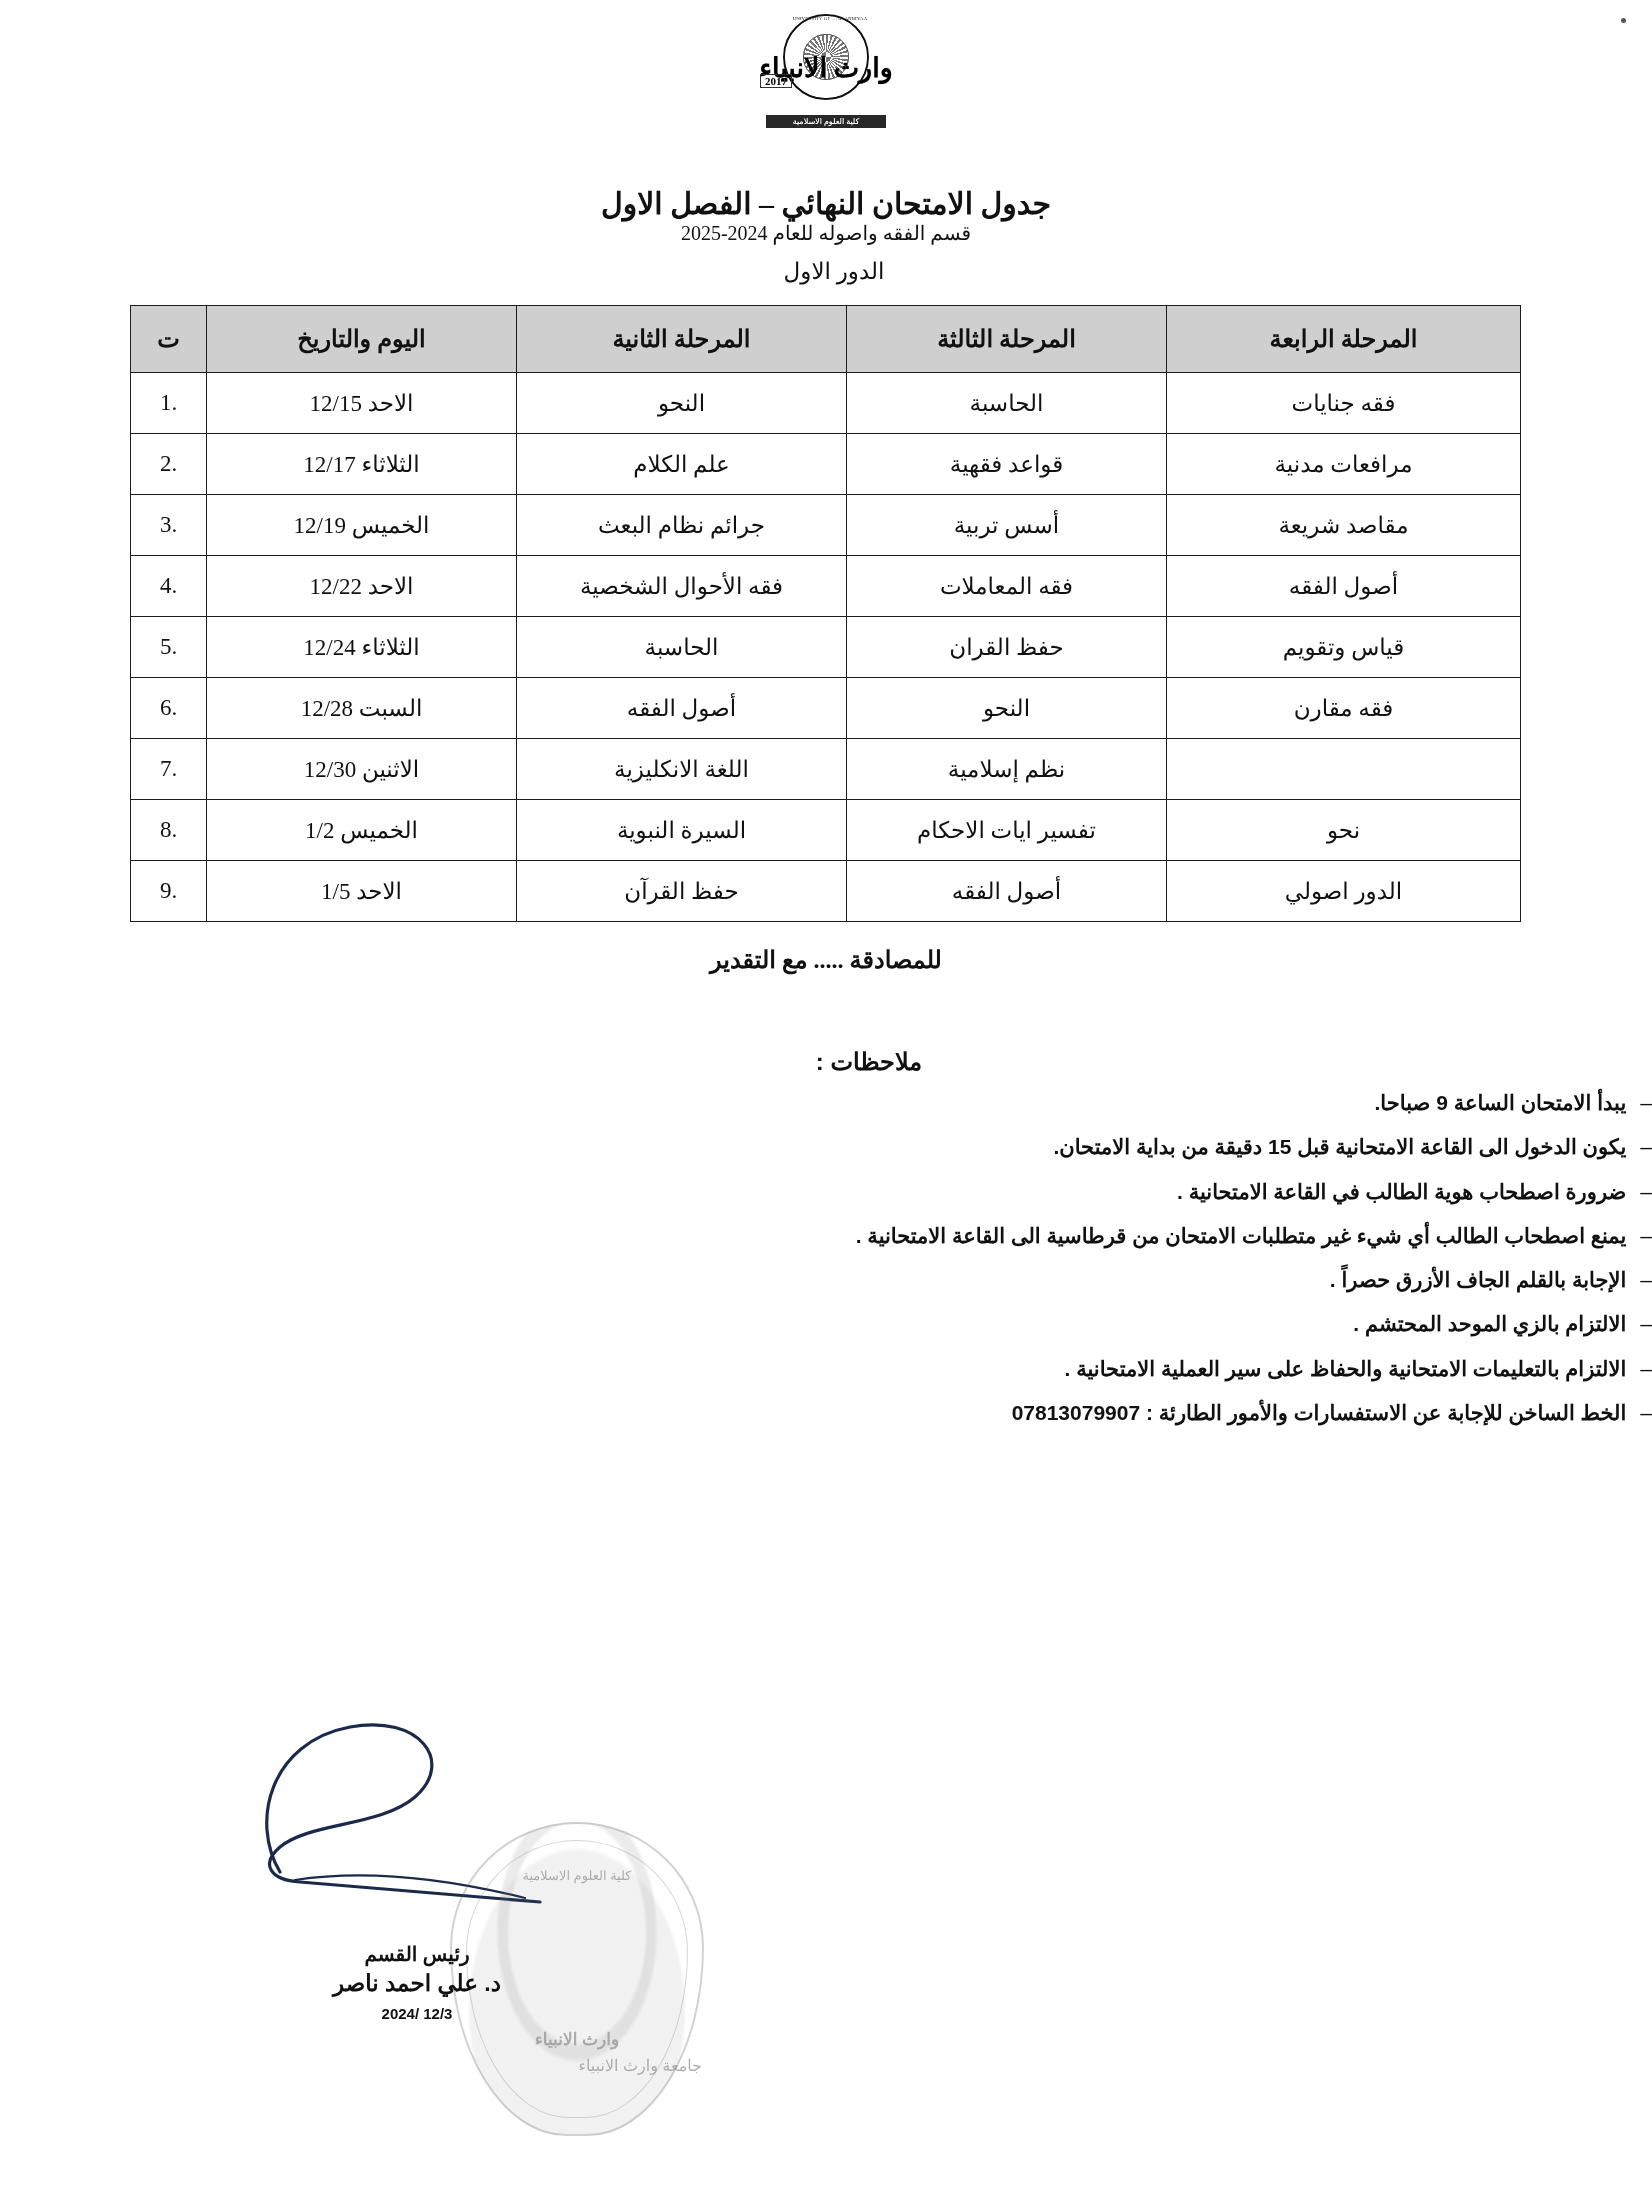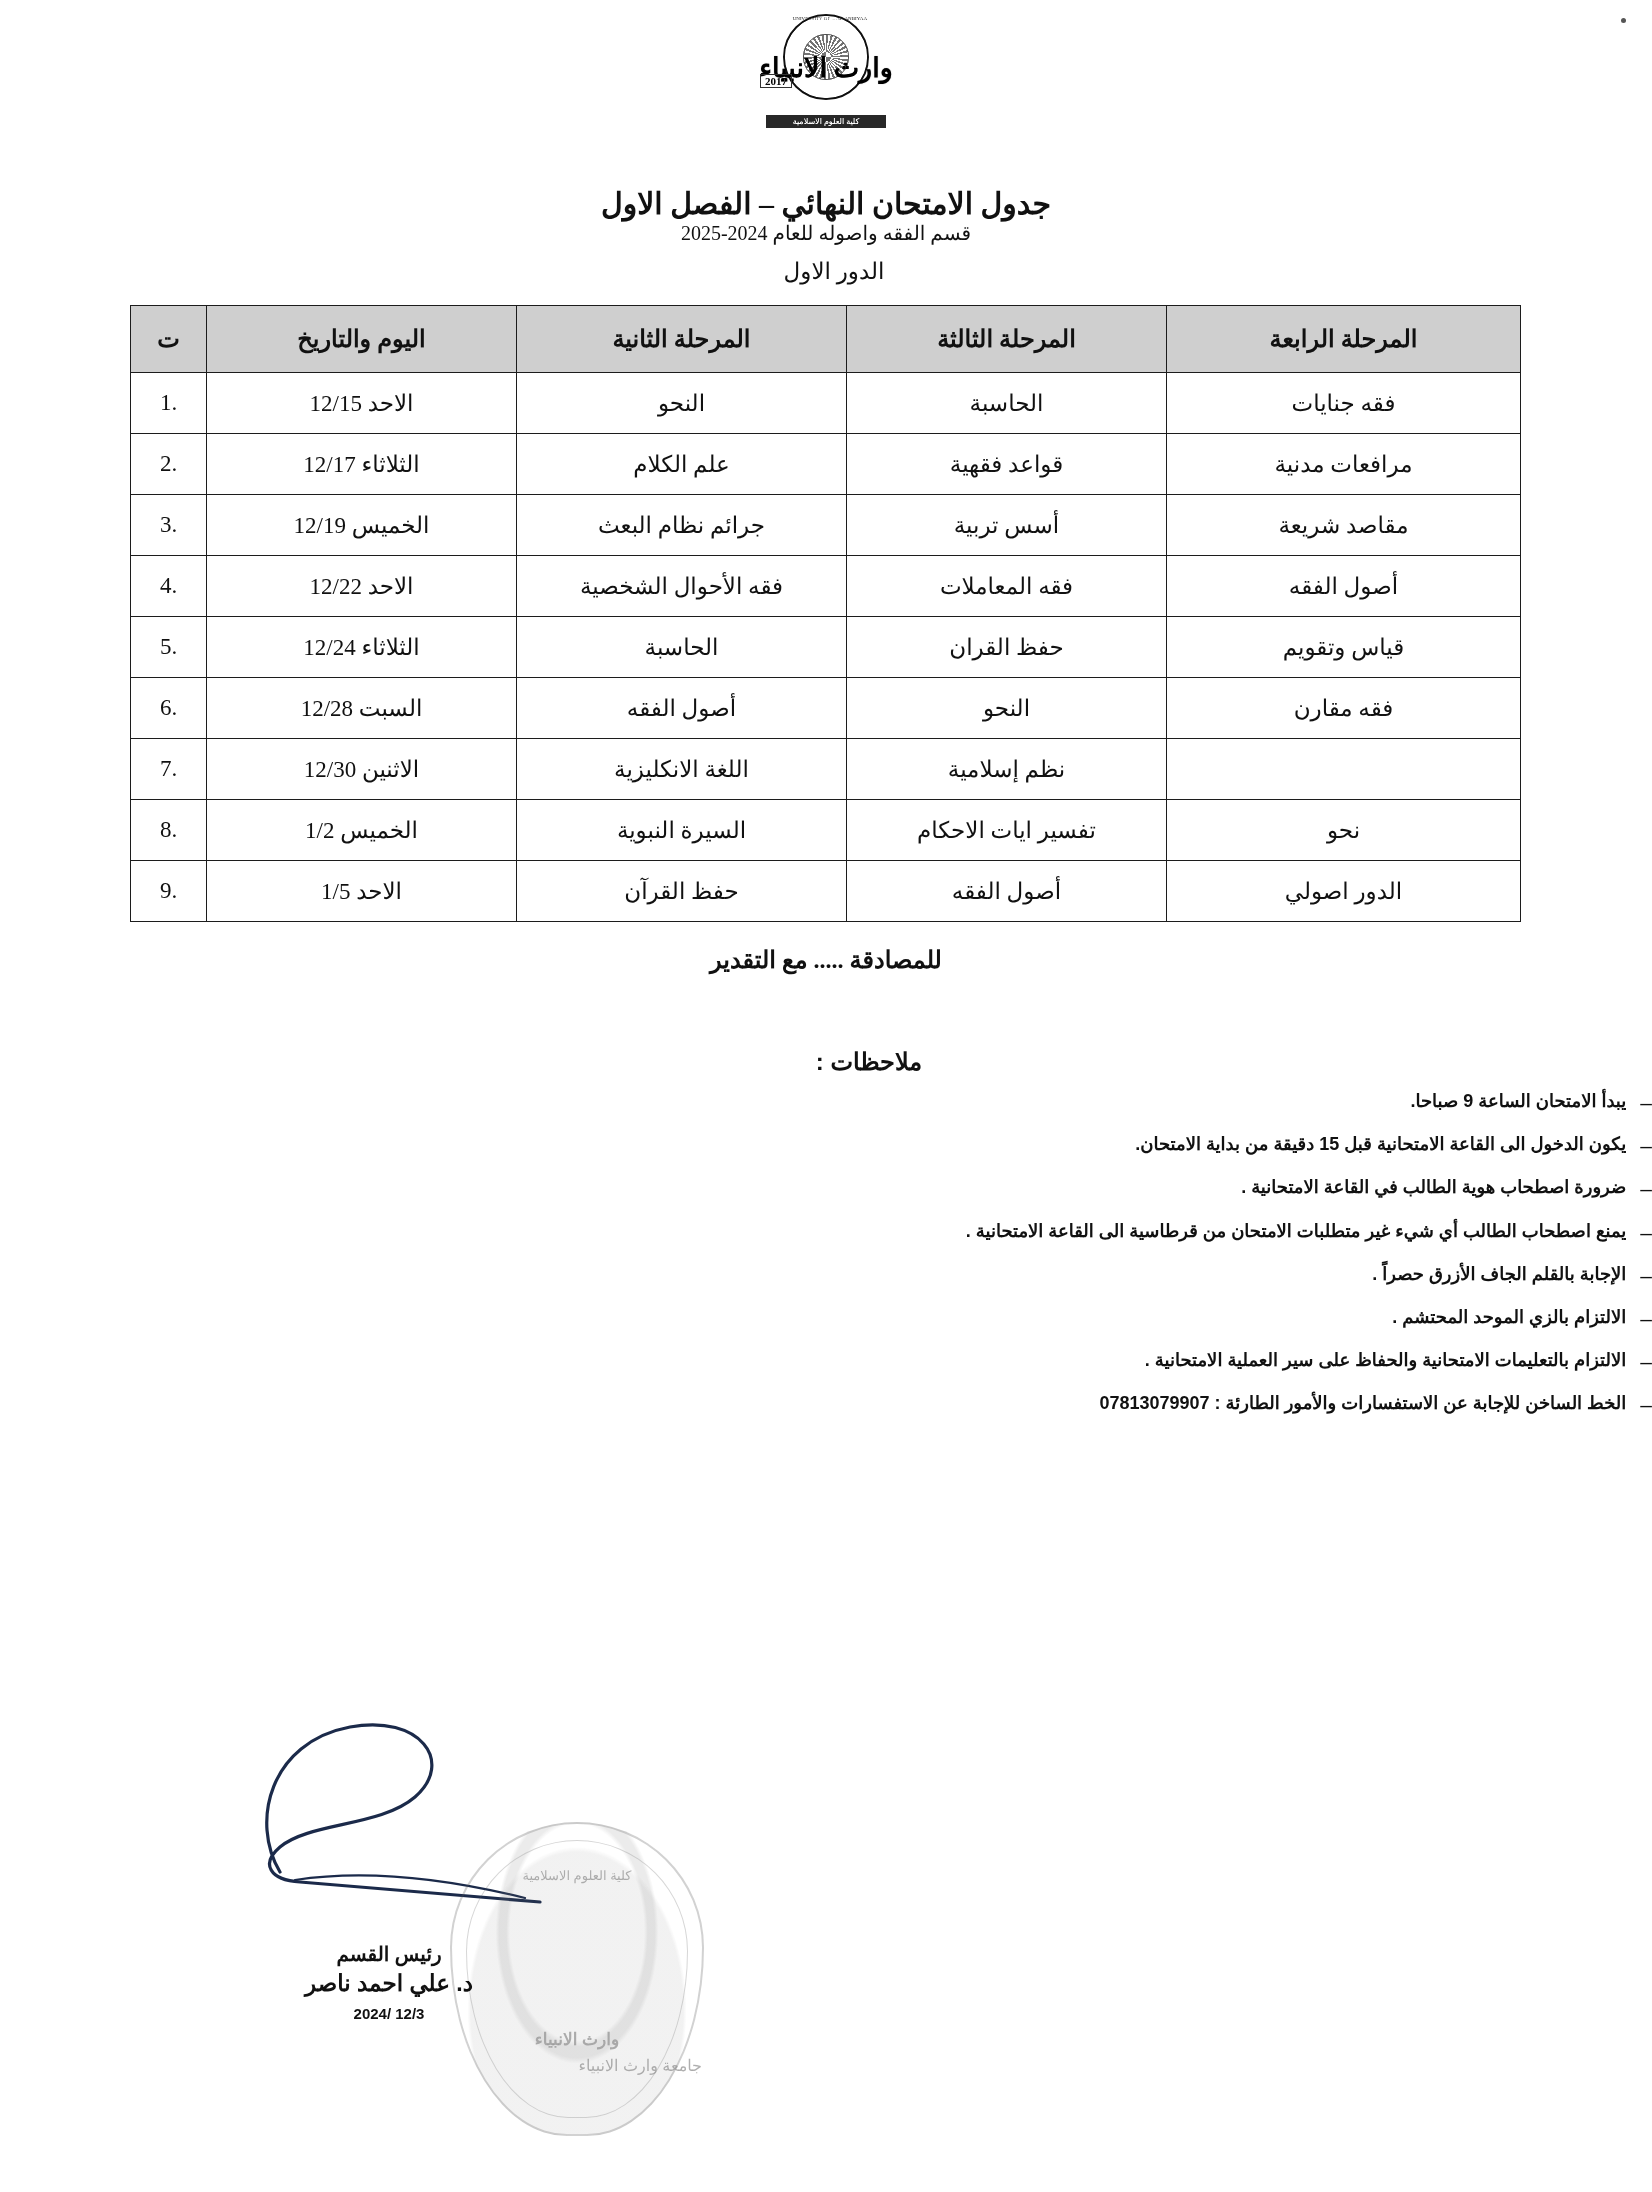--- a/index.html
+++ b/index.html
@@ -194,21 +194,21 @@
     gap: 14px;
     margin-bottom: 18px;
     direction: rtl;
   }
   .note-dash {
     font-size: 21px;
     line-height: 1.2;
     font-family: "Liberation Sans", sans-serif;
   }
   .note-text {
-    font-size: 18px;
+    font-size: 21px;
     font-family: "Liberation Sans", sans-serif;
     font-weight: bold;
     line-height: 1.25;
     text-align: right;
   }
   .notes .note-row { justify-content: flex-start; }
   .note-row { width: auto; }
 
   
   .notes-block {
@@ -260,21 +260,21 @@
     text-align: center;
     font-size: 13px;
     color: rgba(60,60,60,.75);
     font-family: "Liberation Sans", sans-serif;
   }
   .stamp .t1 { top: 44px; }
   .stamp .t2 { top: 205px; font-size: 17px; font-weight: bold; }
   .stamp .t3 { top: 232px; font-size: 16px; text-align: right; }
   .sig-labels {
     position: absolute;
-    left: 44px;
+    left: 72px;
     top: 250px;
     width: 330px;
     text-align: center;
     font-family: "Liberation Sans", sans-serif;
     font-weight: bold;
   }
   .sig-role { font-size: 20px; margin-bottom: 4px; }
   .sig-name { font-size: 23px; margin-bottom: 8px; }
   .sig-date { font-size: 15px; direction: ltr; }
 </style>

